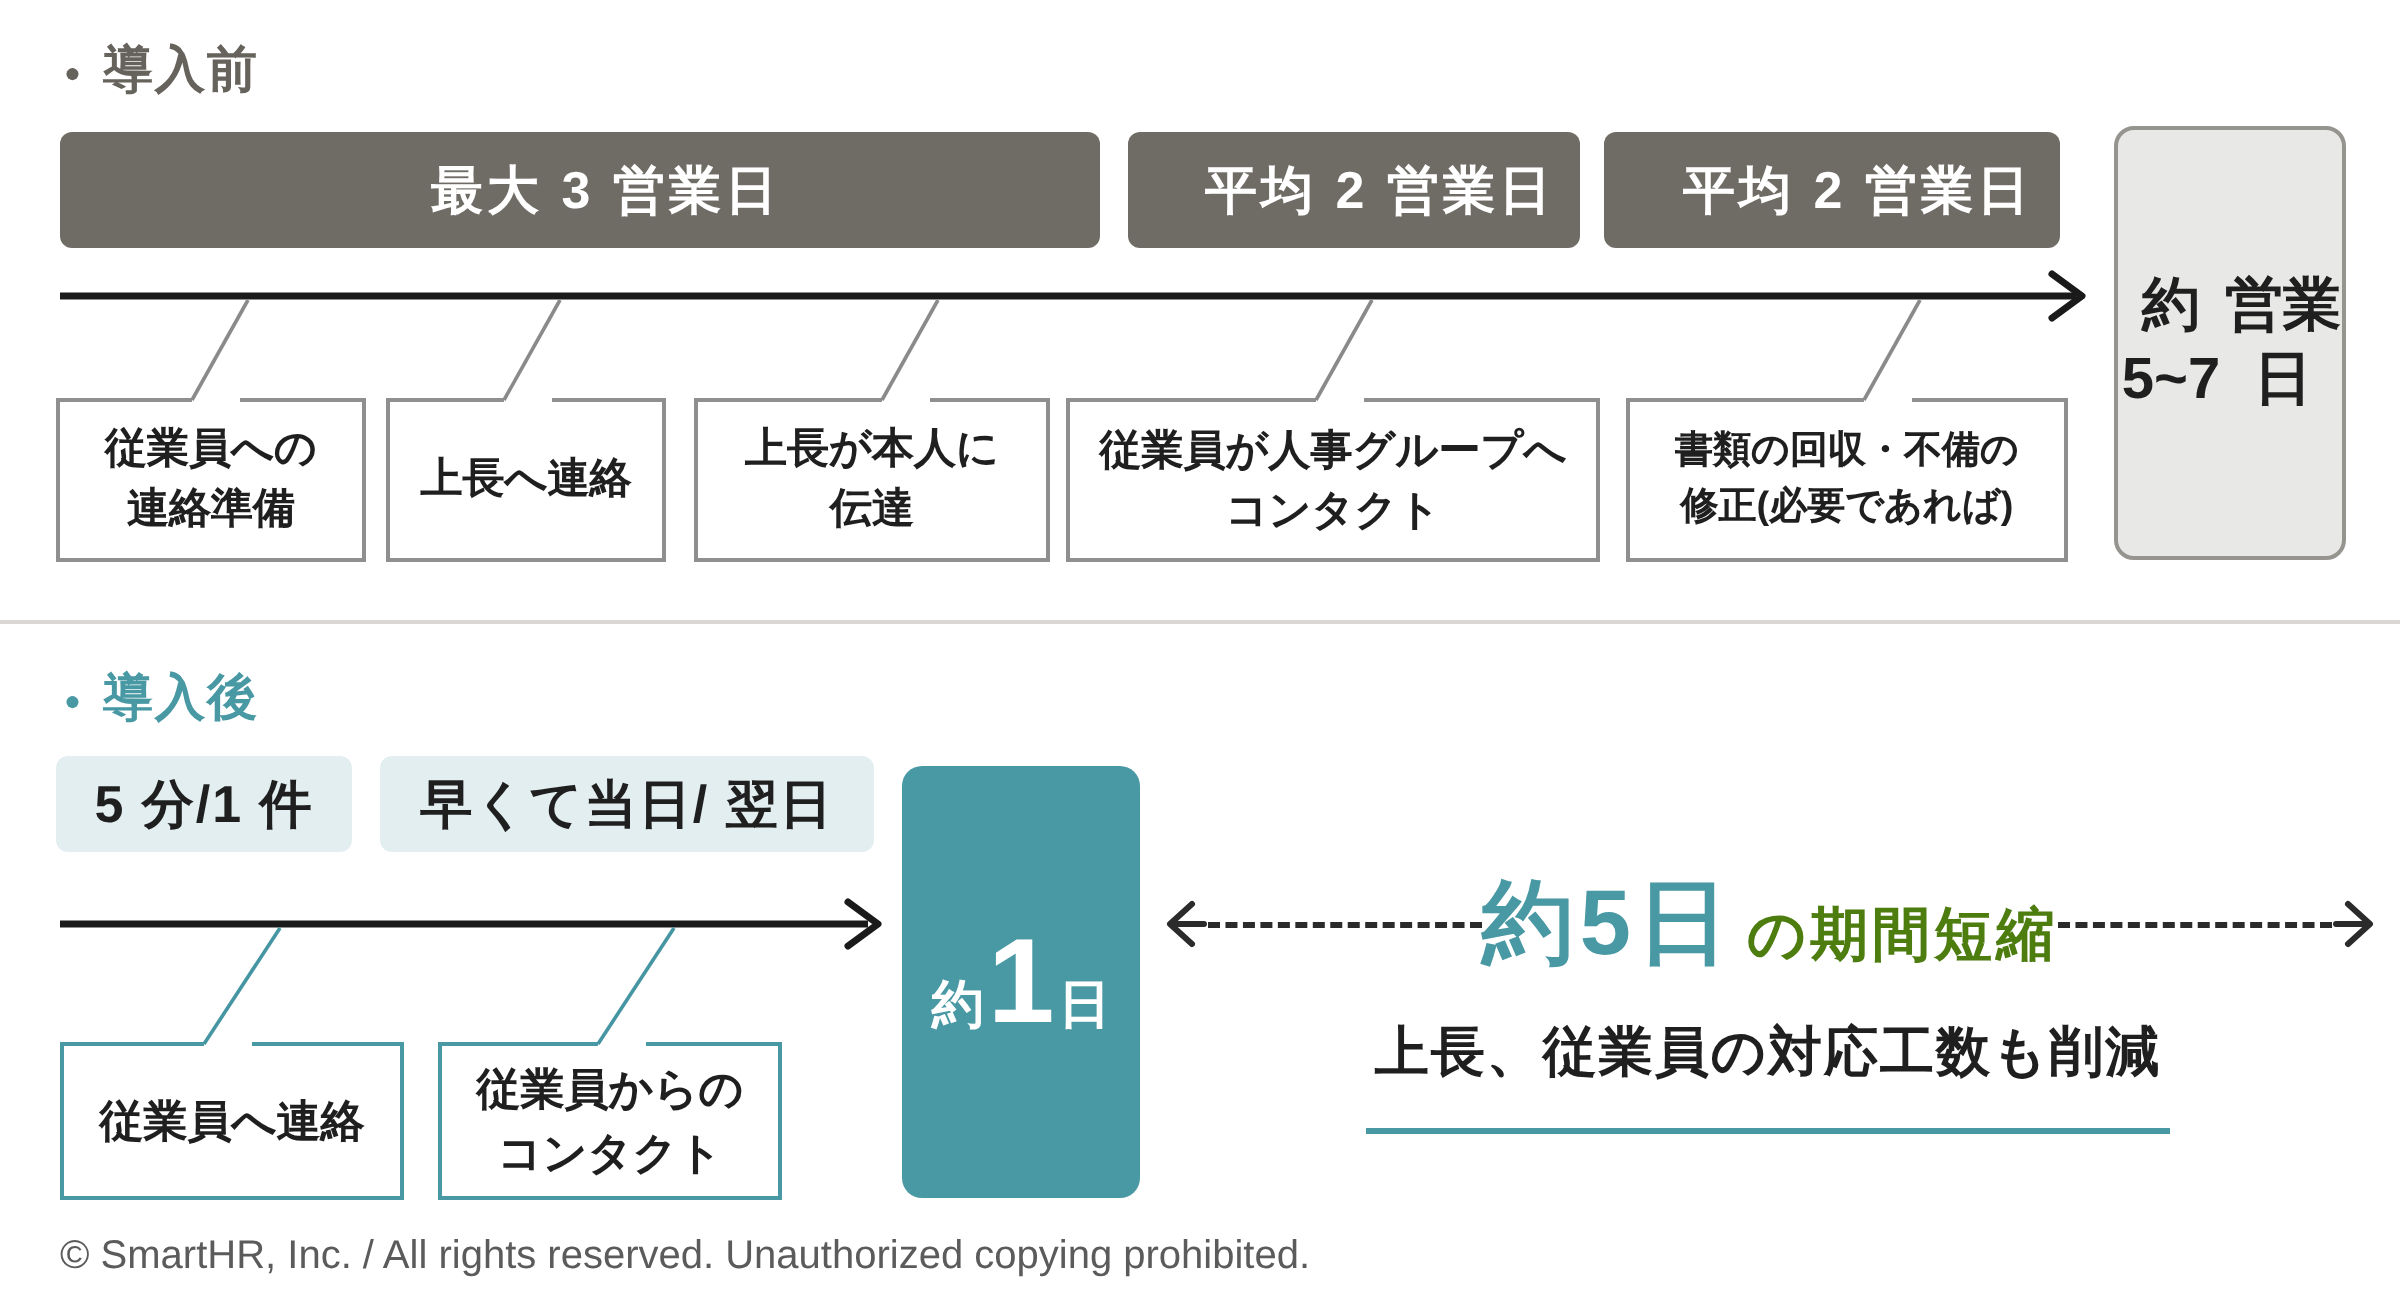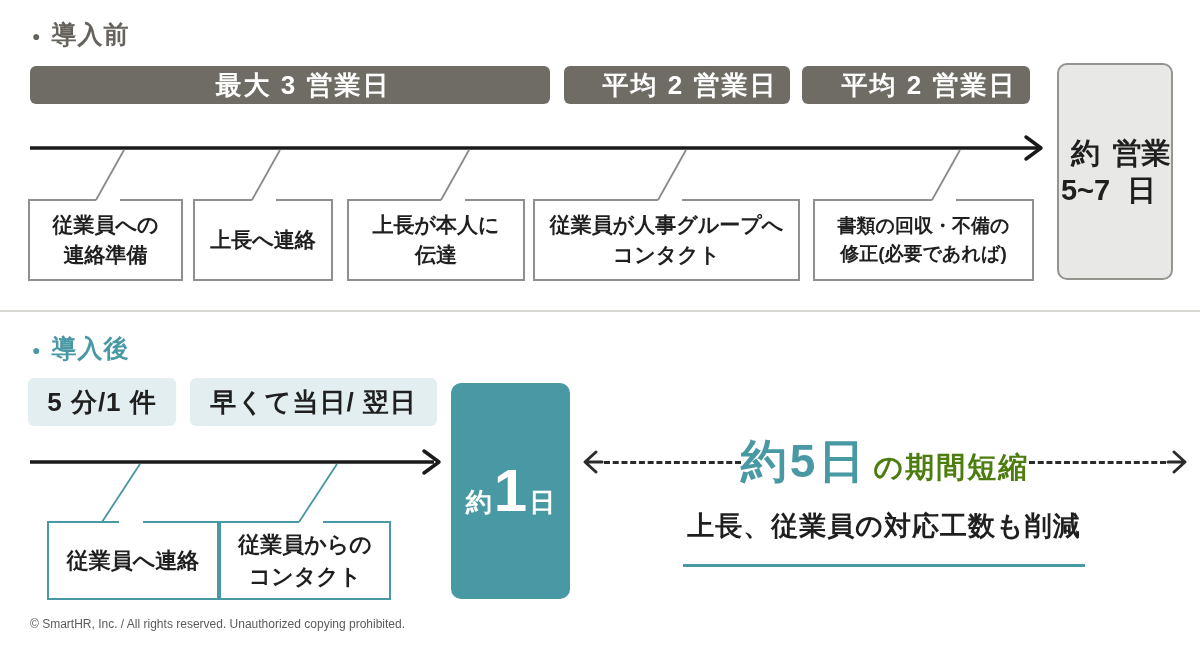--- a/index.html
+++ b/index.html
@@ -7,21 +7,21 @@
   body { font-family:"Liberation Sans","DejaVu Sans",sans-serif; color:#1f1f1f; }
   #stage { position:relative; width:1200px; height:645px; background:#ffffff; overflow:hidden; }
 
   
   .sec-heading { position:absolute; display:flex; align-items:center; gap:10px; font-weight:bold; font-size:25px; letter-spacing:1px; }
   .sec-heading .bullet { font-size:14px; line-height:1; transform:translateY(1px); }
   .heading-before { left:32px; top:18px; color:#66635d; }
   .heading-after  { left:32px; top:332px; color:#4999a4; }
 
   
-  .dbar { position:absolute; top:66px; height:38px; background:#6f6c66; border-radius:6px;
+  .dbar { position:absolute; top:66px; height:58px; background:#6f6c66; border-radius:6px;
           display:flex; align-items:center; justify-content:center;
           color:#ffffff; font-weight:bold; font-size:26px; letter-spacing:2px;padding-left:26px; }
   .dbar1 { left:30px;  width:520px; }
   .dbar2 { left:564px; width:226px; }
   .dbar3 { left:802px; width:228px; }
 
   
   .step { position:absolute; background:#ffffff; border:2px solid #8f8f8f;
           display:flex; flex-direction:column; align-items:center; justify-content:center;
           text-align:center; font-weight:bold; line-height:1.45; }
@@ -45,21 +45,21 @@
 
   
   .chip { position:absolute; top:378px; height:48px; background:#e3eef0; border-radius:6px;
           display:flex; align-items:center; justify-content:center;
           font-weight:bold; font-size:26px; letter-spacing:1px; }
   .chip1 { left:28px;  width:148px; }
   .chip2 { left:190px; width:247px; }
 
   
   .sa { top:521px; height:79px; font-size:22px; border-color:#4999a4; }
-  .sa1 { left:47px;  width:172px; }
+  .sa1 { left:30px;  width:172px; }
   .sa2 { left:219px; width:172px; }
 
   
   .total-after { position:absolute; left:451px; top:383px; width:119px; height:216px;
                  background:#4999a4; border-radius:10px;
                  display:flex; align-items:center; justify-content:center; }
   .total-after .inner { display:inline-flex; align-items:baseline; color:#ffffff; font-weight:bold; }
   .total-after .small { font-size:26px; }
   .total-after .big   { font-size:60px; line-height:1; padding:0 2px; }
 
@@ -70,21 +70,21 @@
   .reduction-label { display:inline-flex; align-items:baseline; gap:6px; white-space:nowrap; }
   .reduction-label .hl   { color:#4999a4; font-weight:bold; font-size:46px; letter-spacing:3px; }
   .reduction-label .rest { color:#4d7c0f; font-weight:bold; font-size:29px; letter-spacing:2px; }
 
   
   .reduction-note-wrap { position:absolute; left:584px; top:508px; width:600px; text-align:center; }
   .reduction-note { display:inline-block; font-weight:bold; font-size:27px; letter-spacing:1px;
                     padding:0 4px 20px 4px; border-bottom:3.5px solid #4999a4; }
 
   
-  .footer { position:absolute; left:30px; top:617px; font-size:12px; color:#5b5b5b; }
+  .footer { position:absolute; left:30px; top:617px; font-size:20px; color:#5b5b5b; }
 
   
   .overlay { position:absolute; left:0; top:0; width:1200px; height:645px; pointer-events:none; }
 </style>
 </head>
 <body>
 
 <div id="stage">
 
   <div class="sec-heading heading-before">

